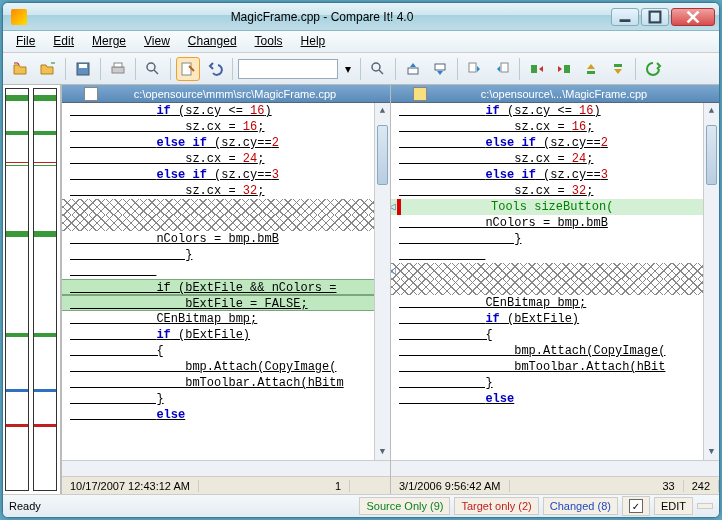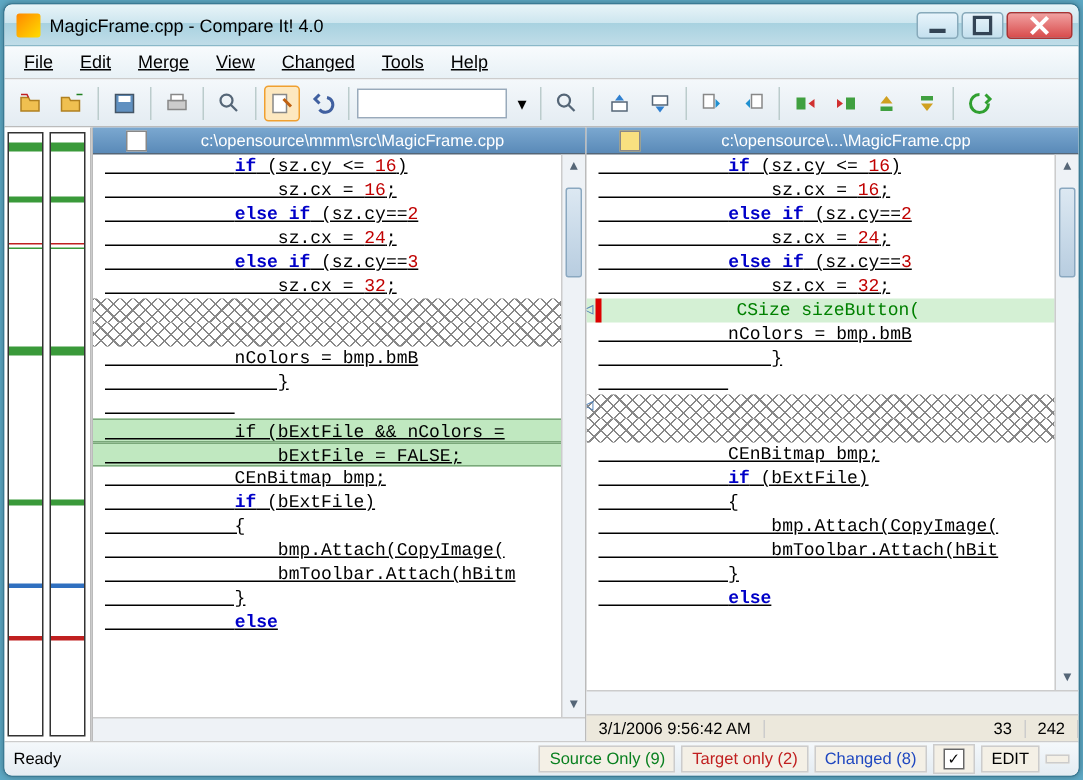--- a/index.html
+++ b/index.html
@@ -1,18 +1,18 @@
 <!DOCTYPE html>
 <html><head>
 <meta charset="utf-8">
 <style>
 * { box-sizing: border-box; margin: 0; padding: 0; }
 body { font-family: "Segoe UI", Tahoma, sans-serif; font-size: 12px; background: #5da8c4; width: 722px; height: 520px; overflow: hidden; }
 .window { width: 718px; height: 516px; margin: 2px; background: #fff; border: 1px solid #3a7a94; border-radius: 6px; overflow: hidden; display: flex; flex-direction: column; box-shadow: 0 0 4px rgba(0,0,0,.3); }
-.titlebar { height: 28px; background: linear-gradient(to bottom, #e8f4f8 0%, #cde6ef 45%, #a8d2e0 46%, #c0dde8 100%); display: flex; align-items: center; padding: 0 4px 0 8px; border-bottom: 1px solid #8ab8c8; }
+.titlebar { height: 28px; background: linear-gradient(to bottom, #e8f4f8 0%, #cde6ef 45%, #a8d2e0 46%, #c0dde8 100%); display: flex; align-items: center; padding: 0 4px 0 8px; border-bottom: 1px solid #8ab8c8; text-align: center; }
 .titlebar-icon { width: 16px; height: 16px; margin-right: 6px; background: linear-gradient(135deg,#f80,#fd0); border-radius: 2px; }
 .titlebar-text { flex: 1; color: #000; font-size: 12px; }
 .win-btns { display: flex; gap: 2px; }
 .win-btn { width: 28px; height: 18px; border-radius: 3px; display: flex; align-items: center; justify-content: center; border: 1px solid #8ab; }
 .win-min { background: linear-gradient(#e8f4fb,#c4e0ee); }
 .win-max { background: linear-gradient(#e8f4fb,#c4e0ee); }
 .win-close { width: 44px; background: linear-gradient(#f1a0a0,#d84c4c); border-color: #a33; color: #fff; }
 .menubar { height: 22px; background: linear-gradient(#f8fbfd,#e8f1f6); display: flex; padding: 0 4px; border-bottom: 1px solid #ccc; }
 .menubar span { padding: 3px 9px; cursor: default; text-decoration: underline; }
 .toolbar { height: 32px; background: linear-gradient(#f4f8fb,#e4ecf2); display: flex; align-items: center; gap: 3px; padding: 0 6px; border-bottom: 1px solid #bbb; }
@@ -265,36 +265,42 @@
             <div class="code-line">                bmToolbar.Attach(hBitm</div>
             <div class="code-line">            }</div>
             <div class="code-line">            <span class="k">else</span></div>
           <div class="pane-scroll">
             <div class="scroll-arrow" style="top:0">▲</div>
             <div class="scroll-thumb"></div>
             <div class="scroll-arrow" style="bottom:0">▼</div>
           </div>
         </div>
         <div class="pane-hscroll"></div>
+        <div class="pane-status">
+          <div class="ps-cell">10/17/2007  12:43:12 AM</div>
+          <div class="ps-spacer"></div>
+          <div class="ps-cell">1</div>
+          <div class="ps-cell" style="width:40px"></div>
+        </div>
       </div>
 
       <div class="pane">
         <div class="pane-header">
           <div class="icon" style="background:#f8e080"></div>
           <div class="path">c:\opensource\...\MagicFrame.cpp</div>
         </div>
         <div class="pane-body" id="right-body">
             <div class="code-line">            <span class="k">if</span> (sz.cy &lt;= <span class="n">16</span>)</div>
             <div class="code-line">                sz.cx = <span class="n">16</span>;</div>
             <div class="code-line">            <span class="k">else if</span> (sz.cy==<span class="n">2</span></div>
             <div class="code-line">                sz.cx = <span class="n">24</span>;</div>
             <div class="code-line">            <span class="k">else if</span> (sz.cy==<span class="n">3</span></div>
             <div class="code-line">                sz.cx = <span class="n">32</span>;</div>
             <div class="red-bar-row">
-              <span class="txt"><span class="t">CSize sizeButton(</span></span>
+              <span class="txt"><span class="t">Tools sizeButton(</span></span>
               <div class="arrow-gap">◁</div>
             </div>
             <div class="code-line">            nColors = bmp.bmB</div>
             <div class="code-line">                }</div>
             <div class="code-line">            </div>
             <div class="hatch-row">
               <div class="hatch-box hatch"></div>
               <div class="arrow-gap" style="top: 0px;">◁</div>
             </div>
             <div class="hatch-row">

